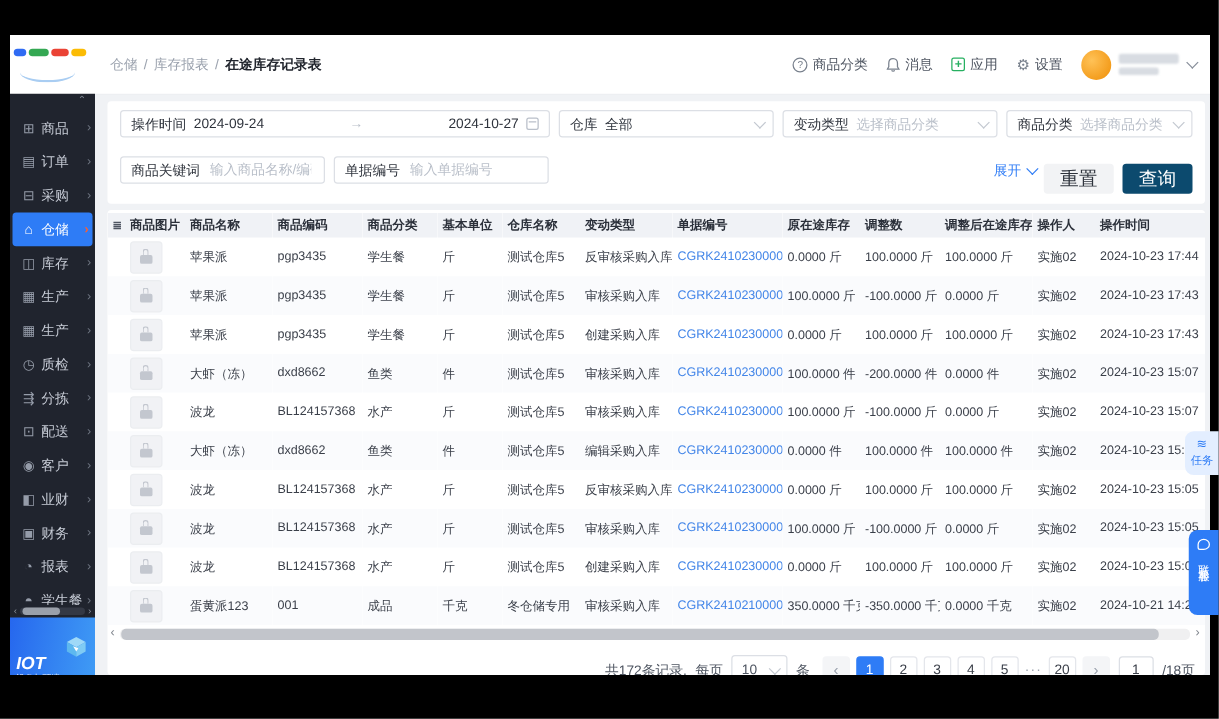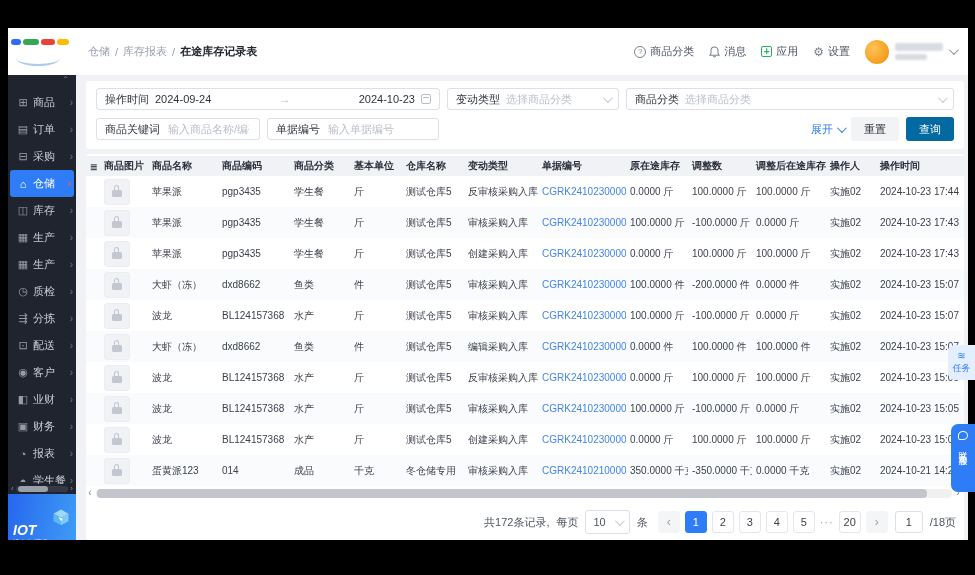--- a/index.html
+++ b/index.html
@@ -63,23 +63,23 @@
   .cal-ico::before{content:'';position:absolute;left:1px;right:1px;top:2px;border-top:1.2px solid #b9bfc9;}
   .sel-chev{width:6px;height:6px;border-right:1.3px solid #c3c8d0;border-bottom:1.3px solid #c3c8d0;transform:rotate(45deg) translateY(-2px);flex-shrink:0;}
   .w-date{width:344px;}
   .w-sel{width:172px;}
   .w-cat{flex:1;}
   .w-key{width:164px;}
   .w-doc{width:172px;}
   .f-spacer{flex:1;}
   .link-expand{color:#2e7cf6;font-size:11px;display:flex;align-items:center;gap:4px;cursor:pointer;white-space:nowrap;}
   .link-expand .sel-chev{border-color:#2e7cf6;}
-  .btn{height:24px;padding:0 13px;border-radius:3px;font-size:11px;display:flex;align-items:center;cursor:pointer;white-space:nowrap;border:none;}
+  .btn{height:24px;padding:0 13px;border-radius:3px;font-size:15px;display:flex;align-items:center;cursor:pointer;white-space:nowrap;border:none;margin-top:14px;}
   .btn-reset{background:#f2f3f5;color:#2e333c;}
-  .btn-search{background:#0369a1;color:#fff;}
+  .btn-search{background:#0c4a6e;color:#fff;}
 
   
   .table-card{background:#fff;border-radius:3px;margin-top:5px;flex:1;display:flex;flex-direction:column;padding-top:2px;min-height:0;}
   table{width:878px;border-collapse:collapse;table-layout:fixed;font-size:10px;}
   th{background:#f0f2f6;color:#2b303a;font-weight:bold;height:20px;text-align:left;padding:0 4px;white-space:nowrap;overflow:hidden;}
   td{height:31px;padding:0 4px;color:#3a3f49;white-space:nowrap;overflow:hidden;}
   tbody tr:nth-child(even) td{background:#fafbfd;}
   .doclink{color:#4285e8;cursor:pointer;text-decoration:none;}
   .imgph{width:26px;height:26px;background:#f1f2f5;border:1px solid #ebedf0;border-radius:3px;display:flex;align-items:center;justify-content:center;box-sizing:border-box;}
   .lock{width:10px;height:7px;background:#c3c7cf;border-radius:1.5px;position:relative;margin-top:4px;}
@@ -264,22 +264,27 @@
     </header>
 
     <div class="content">
 
       <div class="filter-card">
         <div class="f-row">
           <div class="field w-date">
             <span class="f-label">操作时间</span>
             <span>2024-09-24</span>
             <span class="f-arrow" style="flex:1;text-align:center;">→</span>
-            <span>2024-10-23</span>
+            <span>2024-10-27</span>
             <span class="cal-ico"></span>
+          </div>
+          <div class="field w-sel">
+            <span class="f-label">仓库</span>
+            <span style="flex:1;">全部</span>
+            <span class="sel-chev"></span>
           </div>
           <div class="field w-sel">
             <span class="f-label">变动类型</span>
             <span class="f-ph">选择商品分类</span>
             <span class="sel-chev"></span>
           </div>
           <div class="field w-cat">
             <span class="f-label">商品分类</span>
             <span class="f-ph">选择商品分类</span>
             <span class="sel-chev"></span>
@@ -522,21 +527,21 @@
                 <td>2024-10-23 15:05</td>
               </tr>
               <tr>
                 <td></td>
                 <td>
                   <div class="imgph">
                     <span class="lock"></span>
                   </div>
                 </td>
                 <td>蛋黄派123</td>
-                <td>014</td>
+                <td>001</td>
                 <td>成品</td>
                 <td>千克</td>
                 <td>冬仓储专用</td>
                 <td>审核采购入库</td>
                 <td><a class="doclink">CGRK24102100002</a></td>
                 <td>350.0000 千克</td>
                 <td>-350.0000 千克</td>
                 <td>0.0000 千克</td>
                 <td>实施02</td>
                 <td>2024-10-21 14:21</td>

